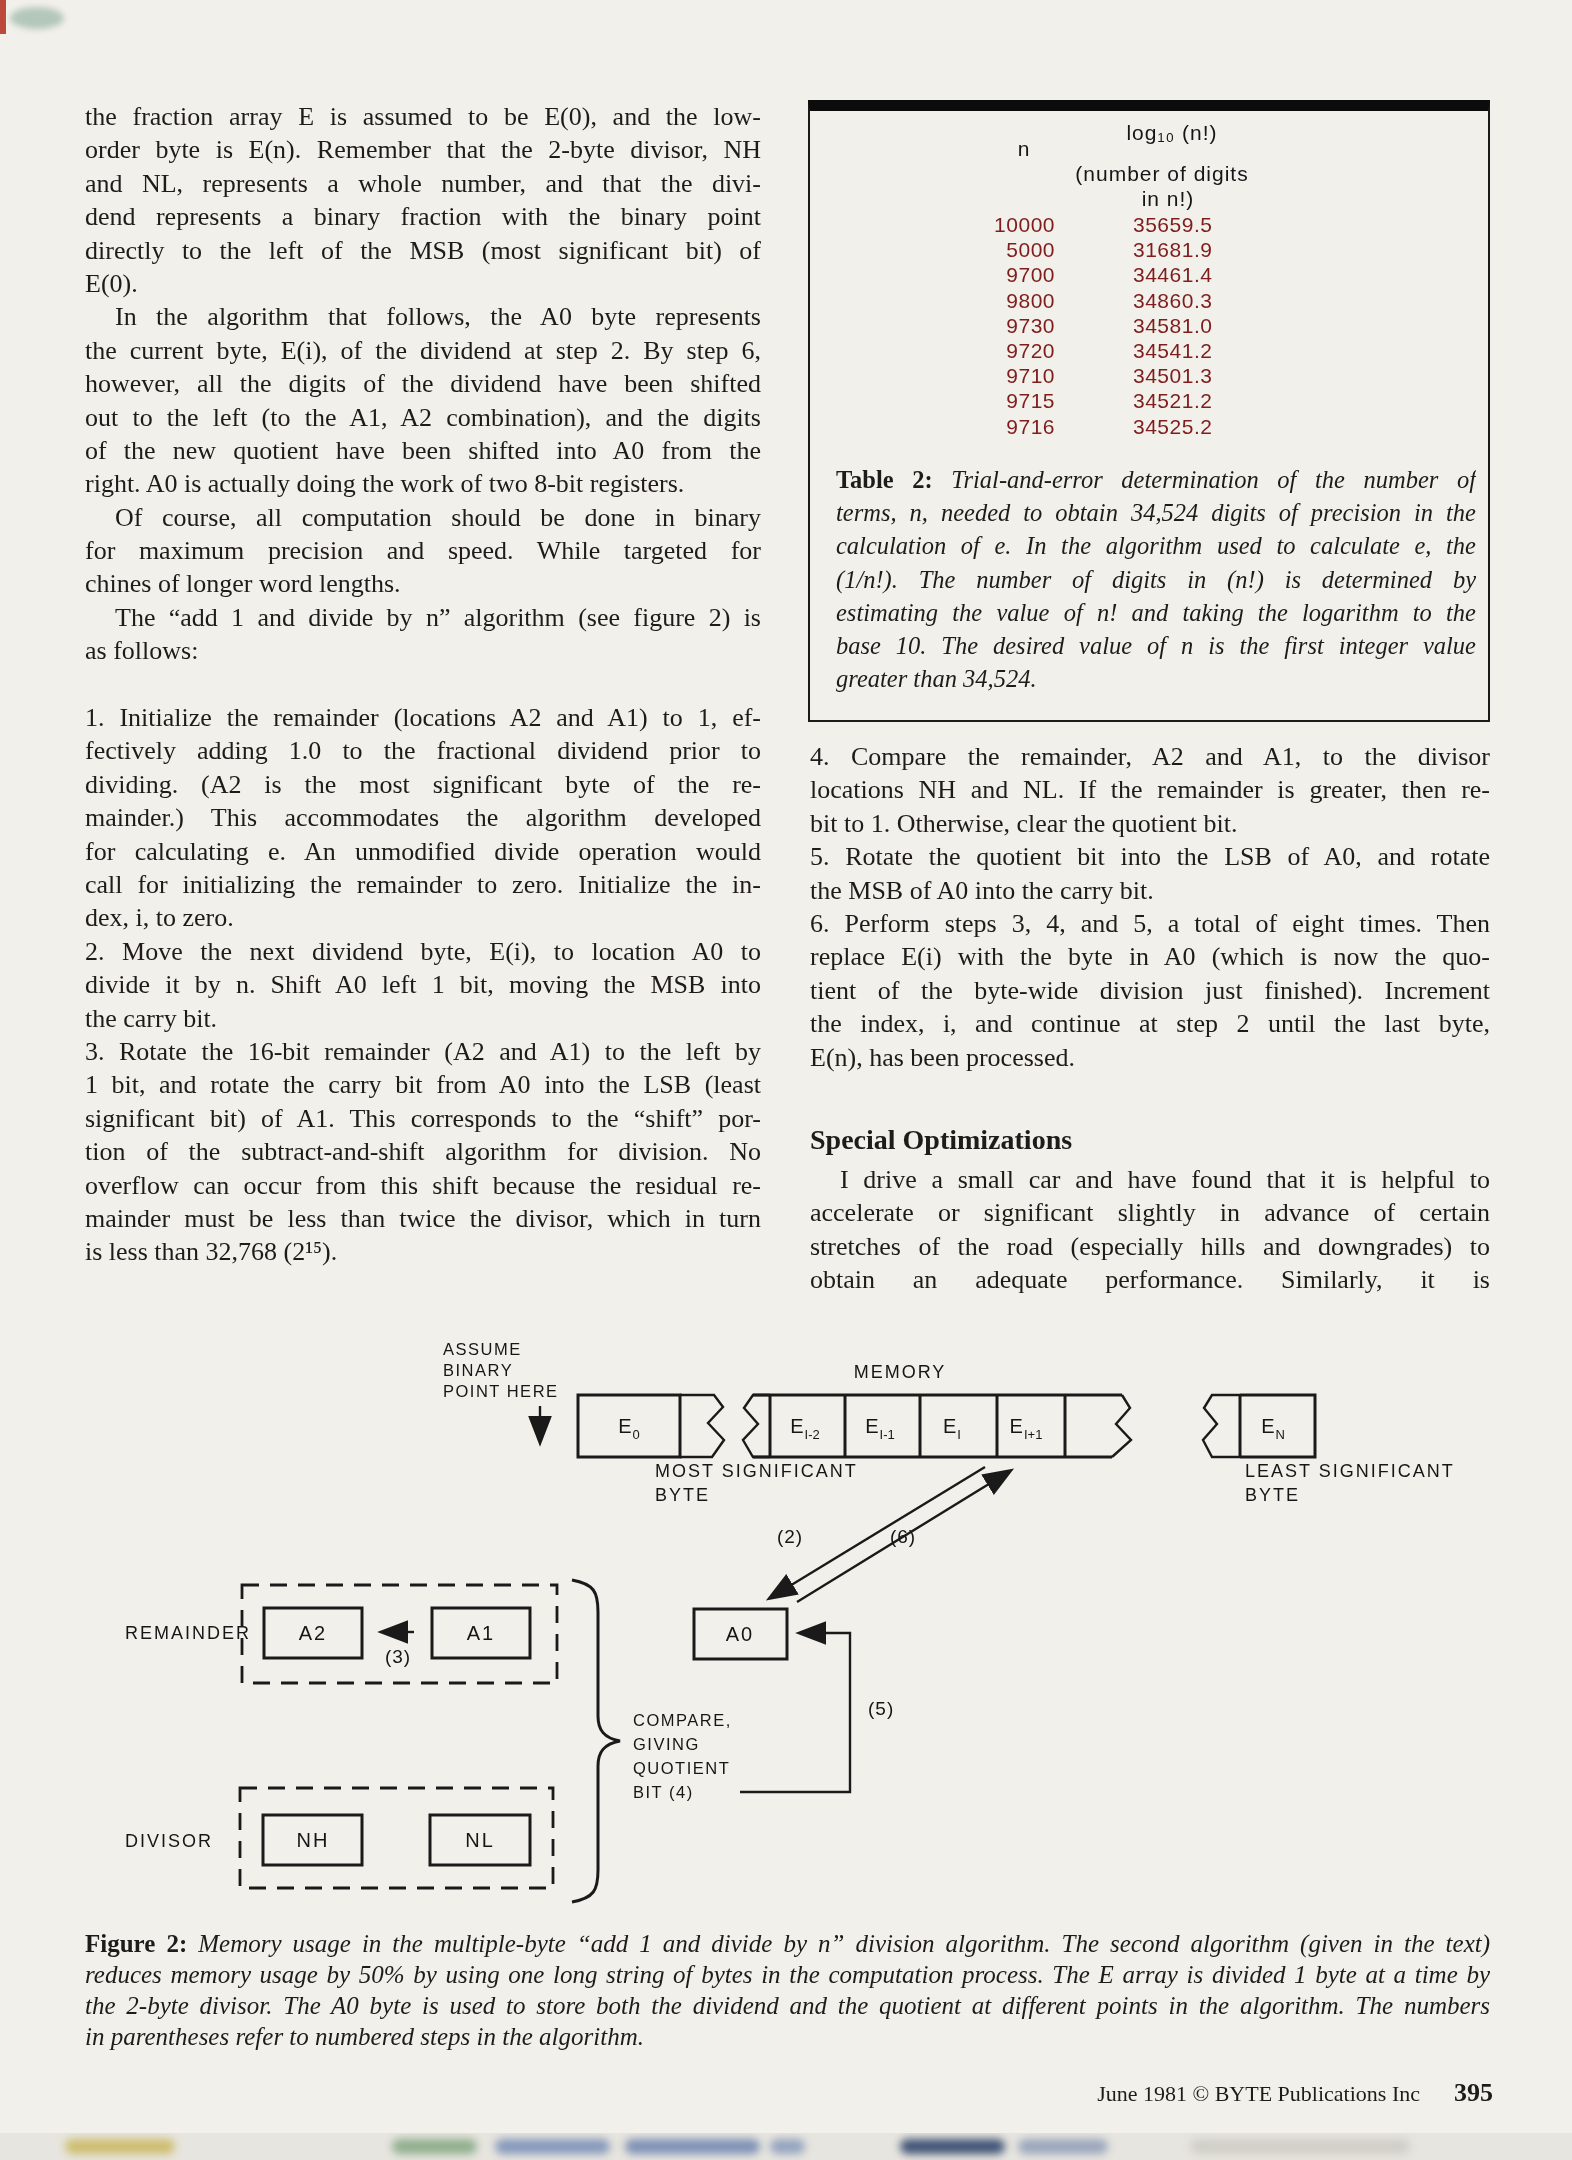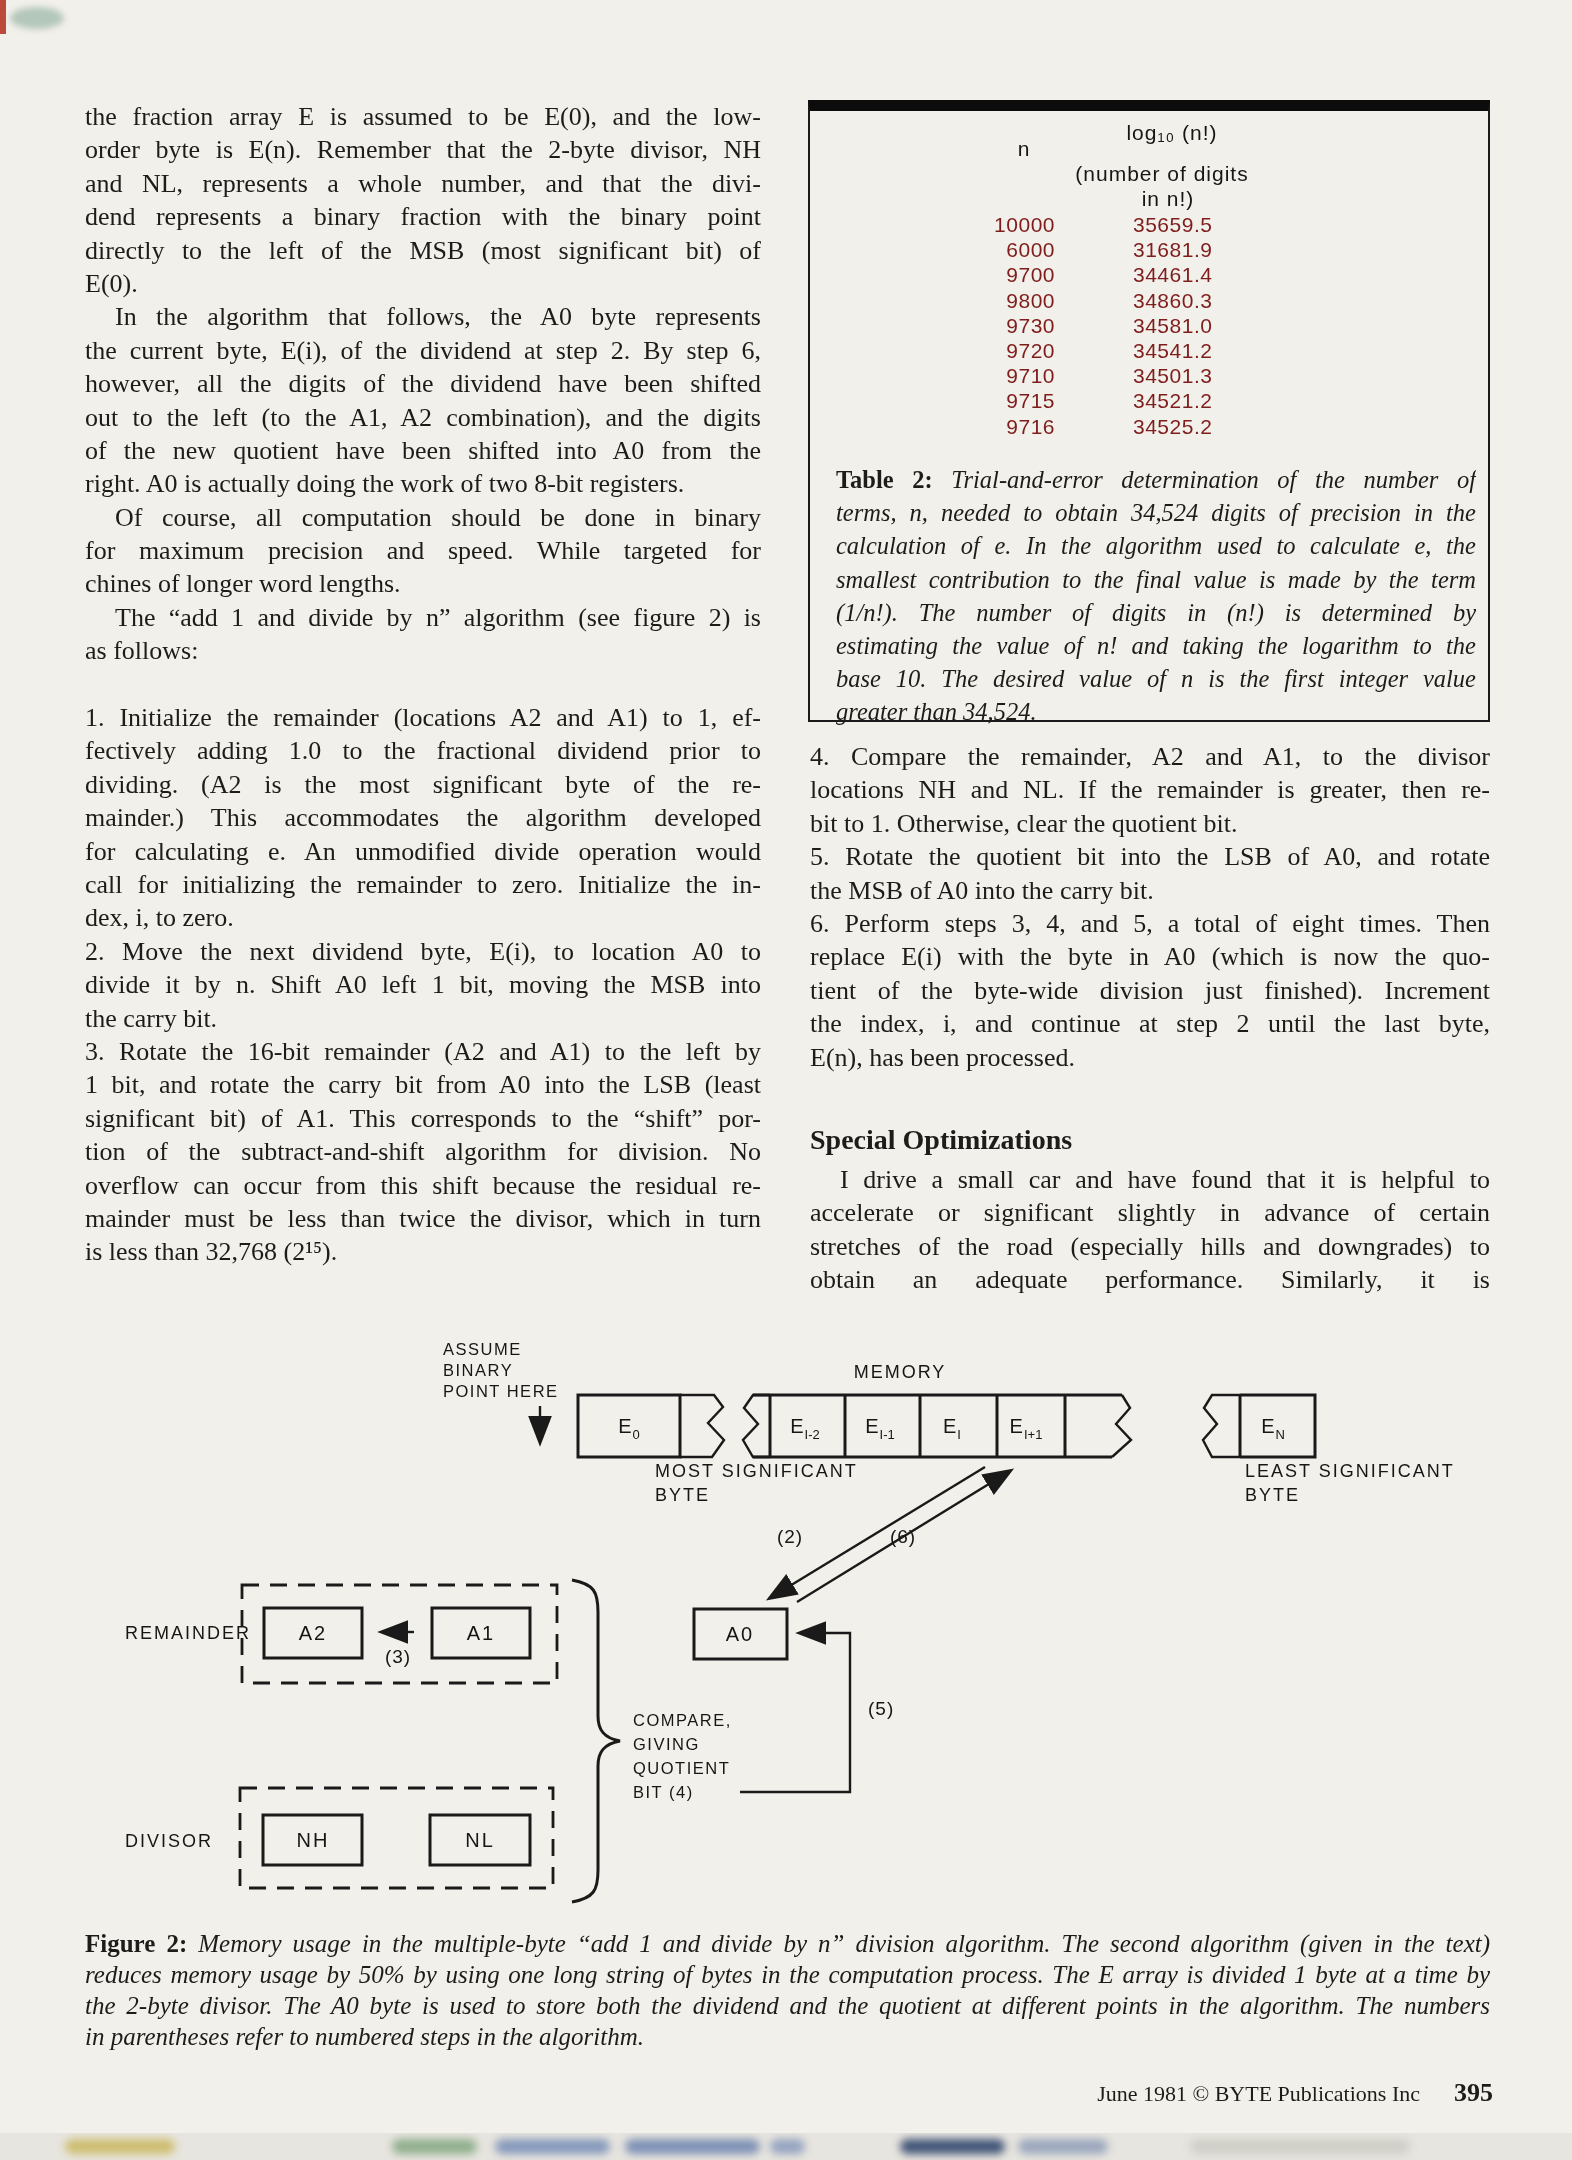--- a/index.html
+++ b/index.html
@@ -121,21 +121,21 @@
     <span class="t2h" style="left:214px;top:26px;">n</span>
     <span class="t2h" style="left:362px;top:10px;">log₁₀ (n!)</span>
     <span class="t2h" style="left:352px;top:51px;">(number of digits</span>
     <span class="t2h" style="left:358px;top:76px;">in n!)</span>
     <div class="t2rows" id="t2rows">
         <div class="t2r">
           <span class="t2n">10000</span>
           <span class="t2v">35659.5</span>
         </div>
         <div class="t2r">
-          <span class="t2n">6000</span>
+          <span class="t2n">5000</span>
           <span class="t2v">31681.9</span>
         </div>
         <div class="t2r">
           <span class="t2n">9700</span>
           <span class="t2v">34461.4</span>
         </div>
         <div class="t2r">
           <span class="t2n">9800</span>
           <span class="t2v">34860.3</span>
         </div>
@@ -157,21 +157,20 @@
         </div>
         <div class="t2r">
           <span class="t2n">9716</span>
           <span class="t2v">34525.2</span>
         </div>
       </div>
     <div class="t2cap" id="t2cap">
         <div class="tl jl"><b class="pfx">Table 2:</b> Trial-and-error determination of the number of</div>
         <div class="tl jl">terms, n, needed to obtain 34,524 digits of precision in the</div>
         <div class="tl jl">calculation of e. In the algorithm used to calculate e, the</div>
-        <div class="tl jl">smallest contribution to the final value is made by the term</div>
         <div class="tl jl">(1/n!). The number of digits in (n!) is determined by</div>
         <div class="tl jl">estimating the value of n! and taking the logarithm to the</div>
         <div class="tl jl">base 10. The desired value of n is the first integer value</div>
         <div class="tl">greater than 34,524.</div>
       </div>
   </div>
 
   <svg class="figsvg" width="1572" height="592" viewBox="0 0 1572 592">
     <defs>
       <marker id="ah" markerWidth="13" markerHeight="11" refX="11" refY="5" orient="auto">

